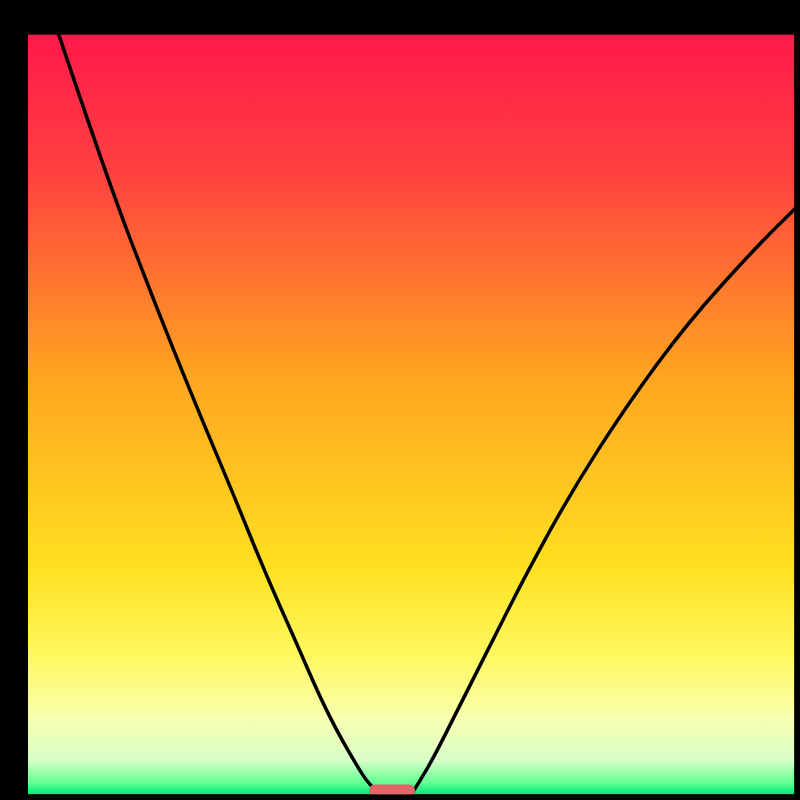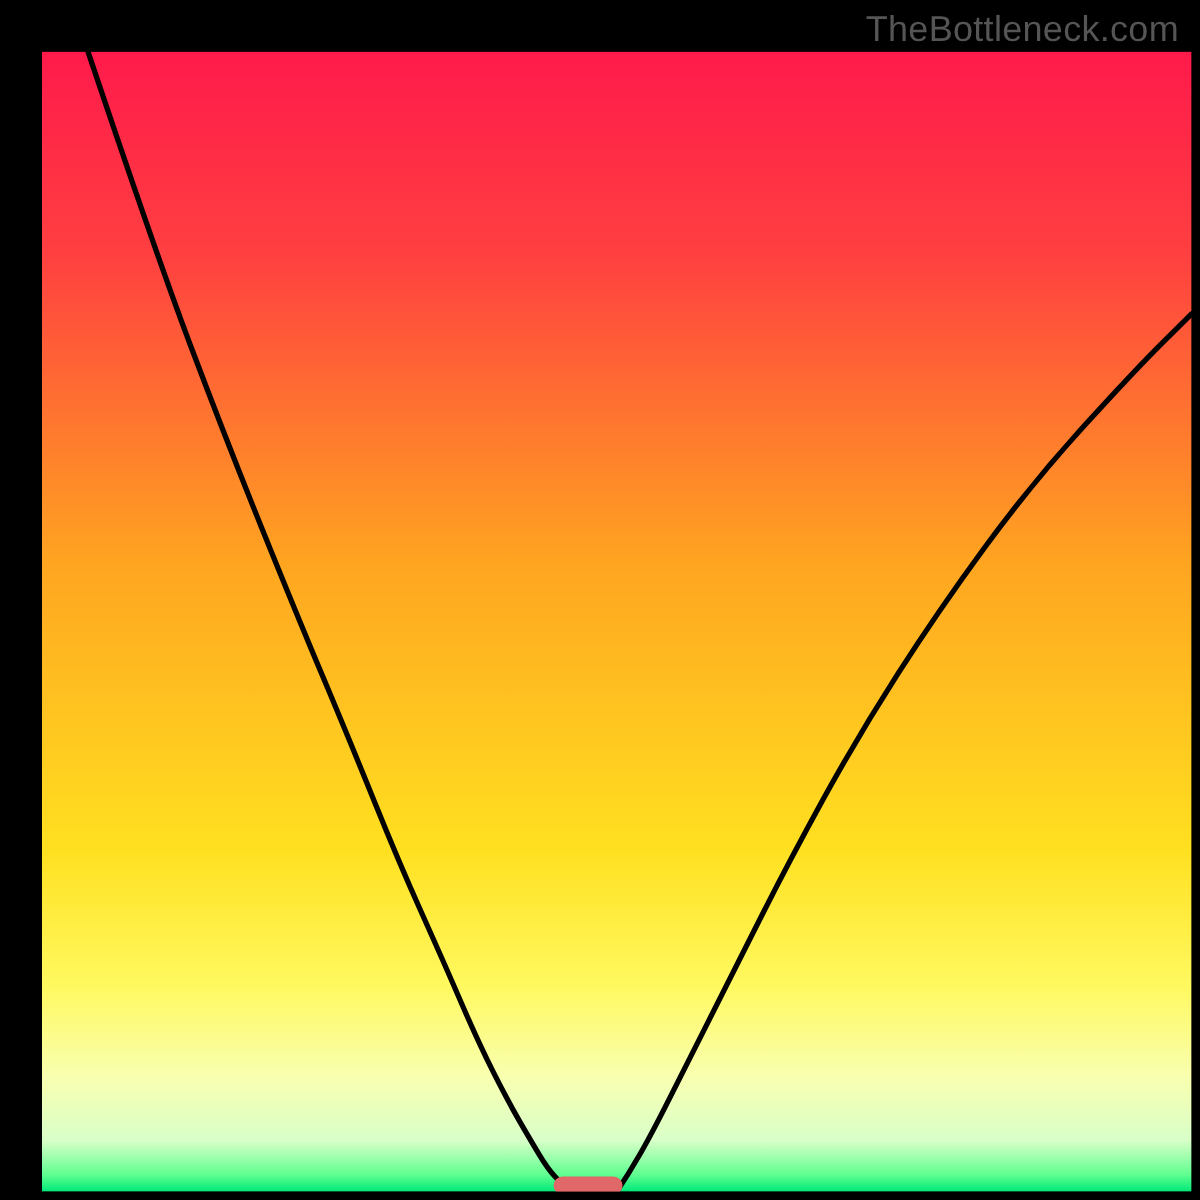--- a/index.html
+++ b/index.html
@@ -36,21 +36,20 @@
     height: 800px;
   }
   svg {
     display: block;
   }
 </style>
 </head>
 <body>
 
 <div class="container">
-  <div class="watermark">TheBottleneck.com</div>
 
   <div class="plot-outer">
     <svg id="chart-svg" width="800" height="800" viewBox="0 0 800 800">
       <defs>
         <linearGradient id="bg-grad" x1="0" y1="0" x2="0" y2="1">
             <stop offset="0%" stop-color="#ff1a4b"></stop>
             <stop offset="18%" stop-color="#ff4040"></stop>
             <stop offset="45%" stop-color="#ffa520"></stop>
             <stop offset="70%" stop-color="#ffe020"></stop>
             <stop offset="82%" stop-color="#fff960"></stop>

